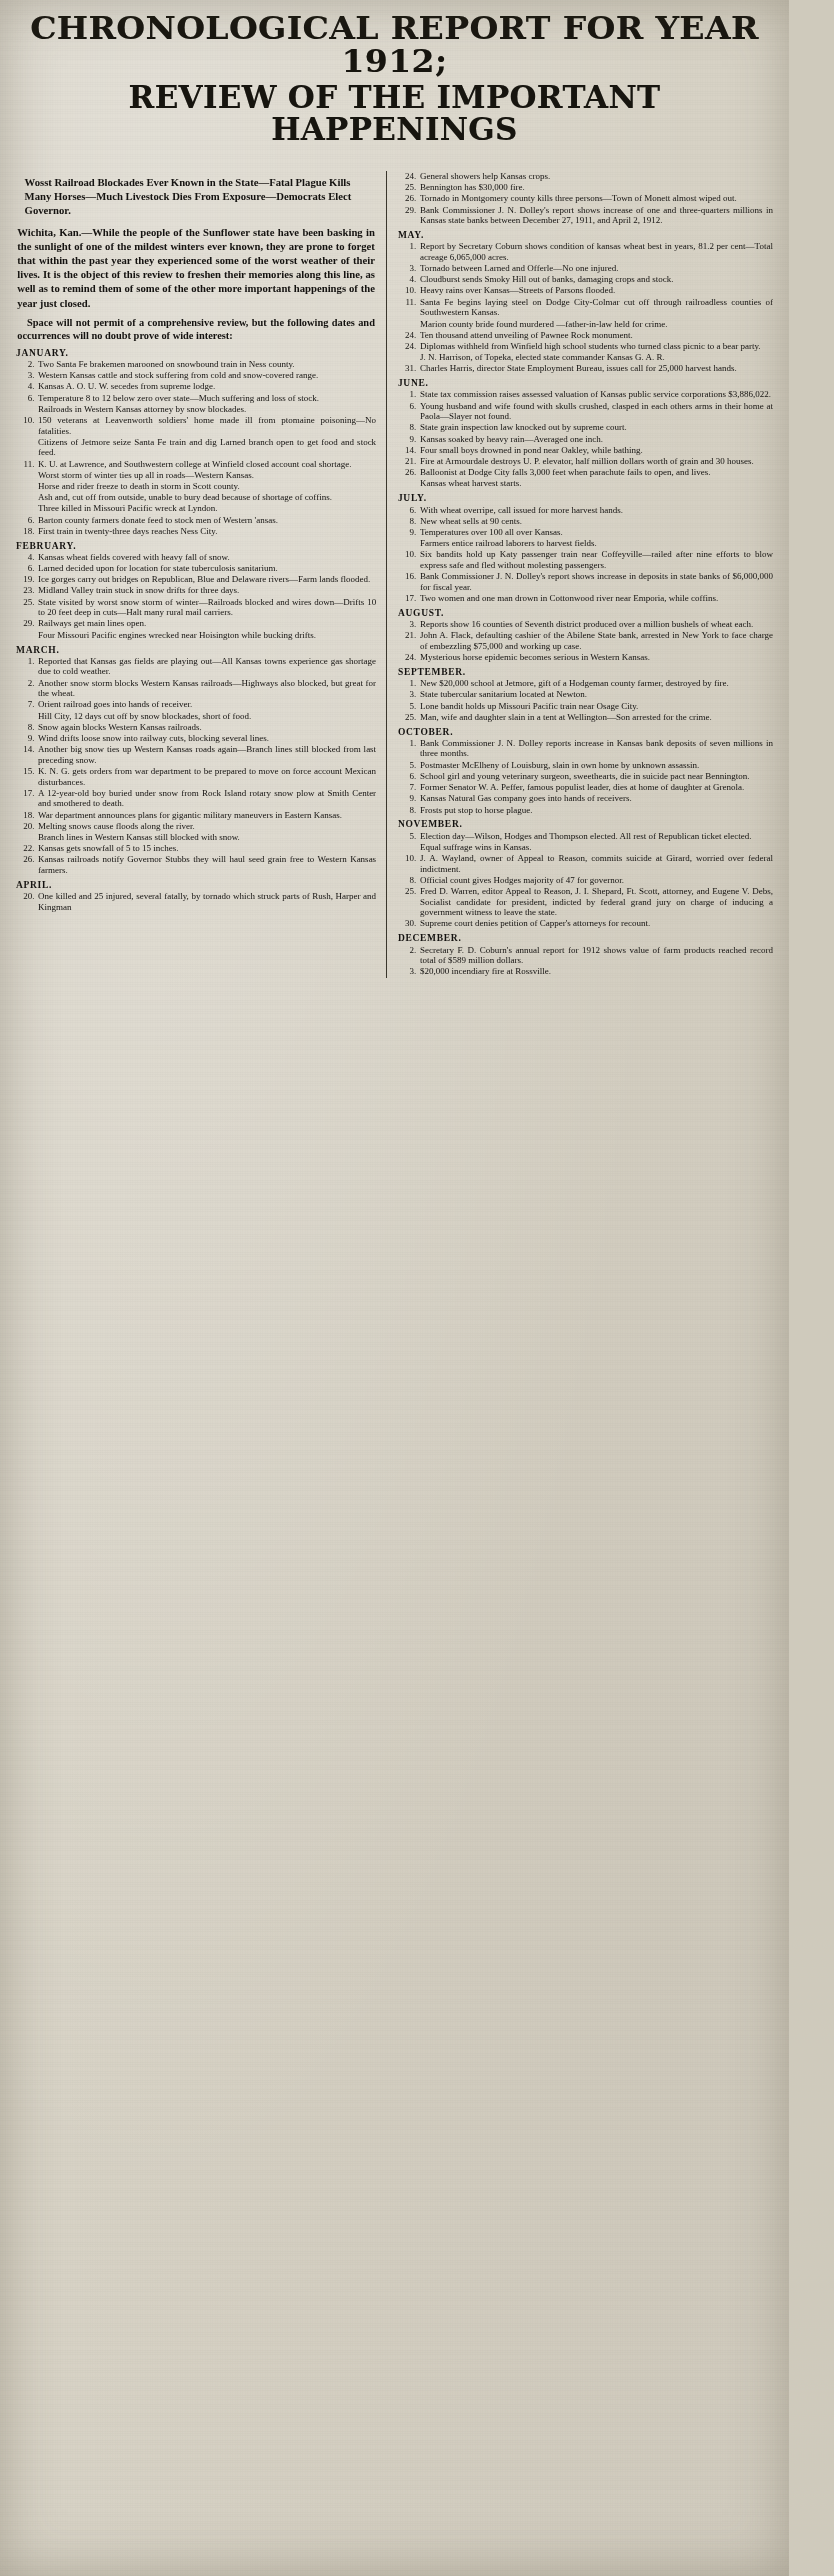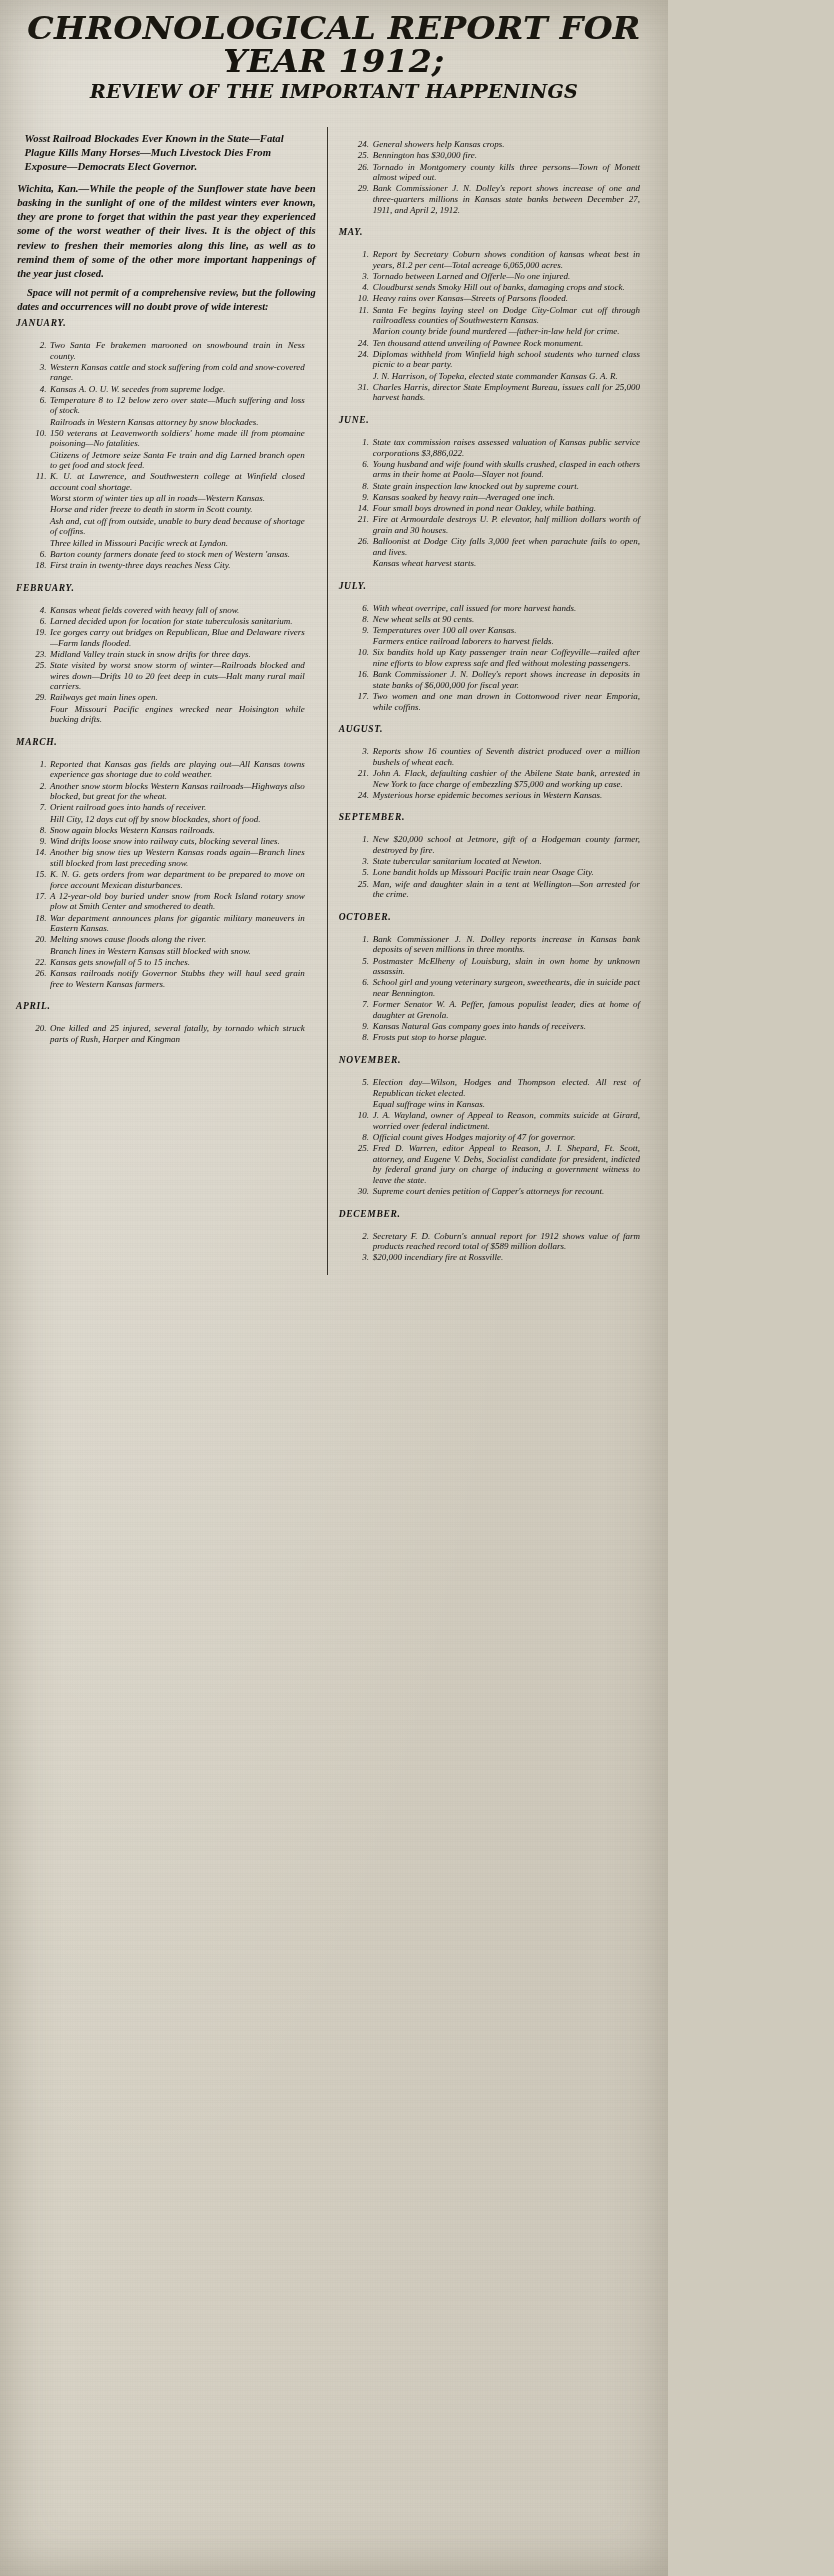--- a/index.html
+++ b/index.html
@@ -1,28 +1,27 @@
 <!DOCTYPE html>
 <html style="font-size:9.8px"><head>
 <meta charset="utf-8">
 <style>
   html,body{margin:0;padding:0;background:#cfcabc;}
   body{
     font-family:"Liberation Serif", serif;
     color:#141210;
   }
   #page{
-    width:668px;
+    width:789px;
     height:2576px;
     position:relative;
     background:#d5d0c3;
     box-sizing:border-box;
     padding:0;
     overflow:hidden;
-    font-style:italic;
   }
   .paper{
     position:absolute;
     left:0;top:0;right:0;bottom:0;
     background:
       radial-gradient(ellipse at 20% 10%, rgba(255,255,255,0.30), rgba(255,255,255,0) 60%),
       radial-gradient(ellipse at 85% 75%, rgba(120,110,90,0.10), rgba(255,255,255,0) 65%),
       #d7d2c5;
   }
   .headline-wrap{
@@ -36,21 +35,21 @@
     color:#17150f;
     letter-spacing:0.3px;
     line-height:1.02;
   }
   .headline1{
     font-size:32.5px;
     transform:scaleX(1.02);
     text-shadow:0 0 0.6px rgba(0,0,0,0.35);
   }
   .headline2{
-    font-size:19px;
+    font-size:31px;
     margin-top:4.9px;
     text-shadow:0 0 0.6px rgba(0,0,0,0.35);
   }
   .rule-top{
     border-top:1.2px solid #2a2720;
     margin:8.6px 14.7px 0 14.7px;
   }
   .diamond{
     text-align:center;
     font-size:9.2px;
@@ -111,21 +110,21 @@
   .monthhead{
     text-align:left;
     font-family:"Liberation Serif", serif;
     font-weight:bold;
     font-size:9.5px;
     letter-spacing:0.7px;
     margin:4.3px 0 1.2px 0;
   }
   ul.entries{
     list-style:none;
-    margin:12px;
+    margin:0;
     padding:0;
   }
   ul.entries li{
     display:flex;
     font-size:9px;
     line-height:1.18;
     margin-bottom:0.6px;
     text-align:justify;
   }
   ul.entries li .num{

